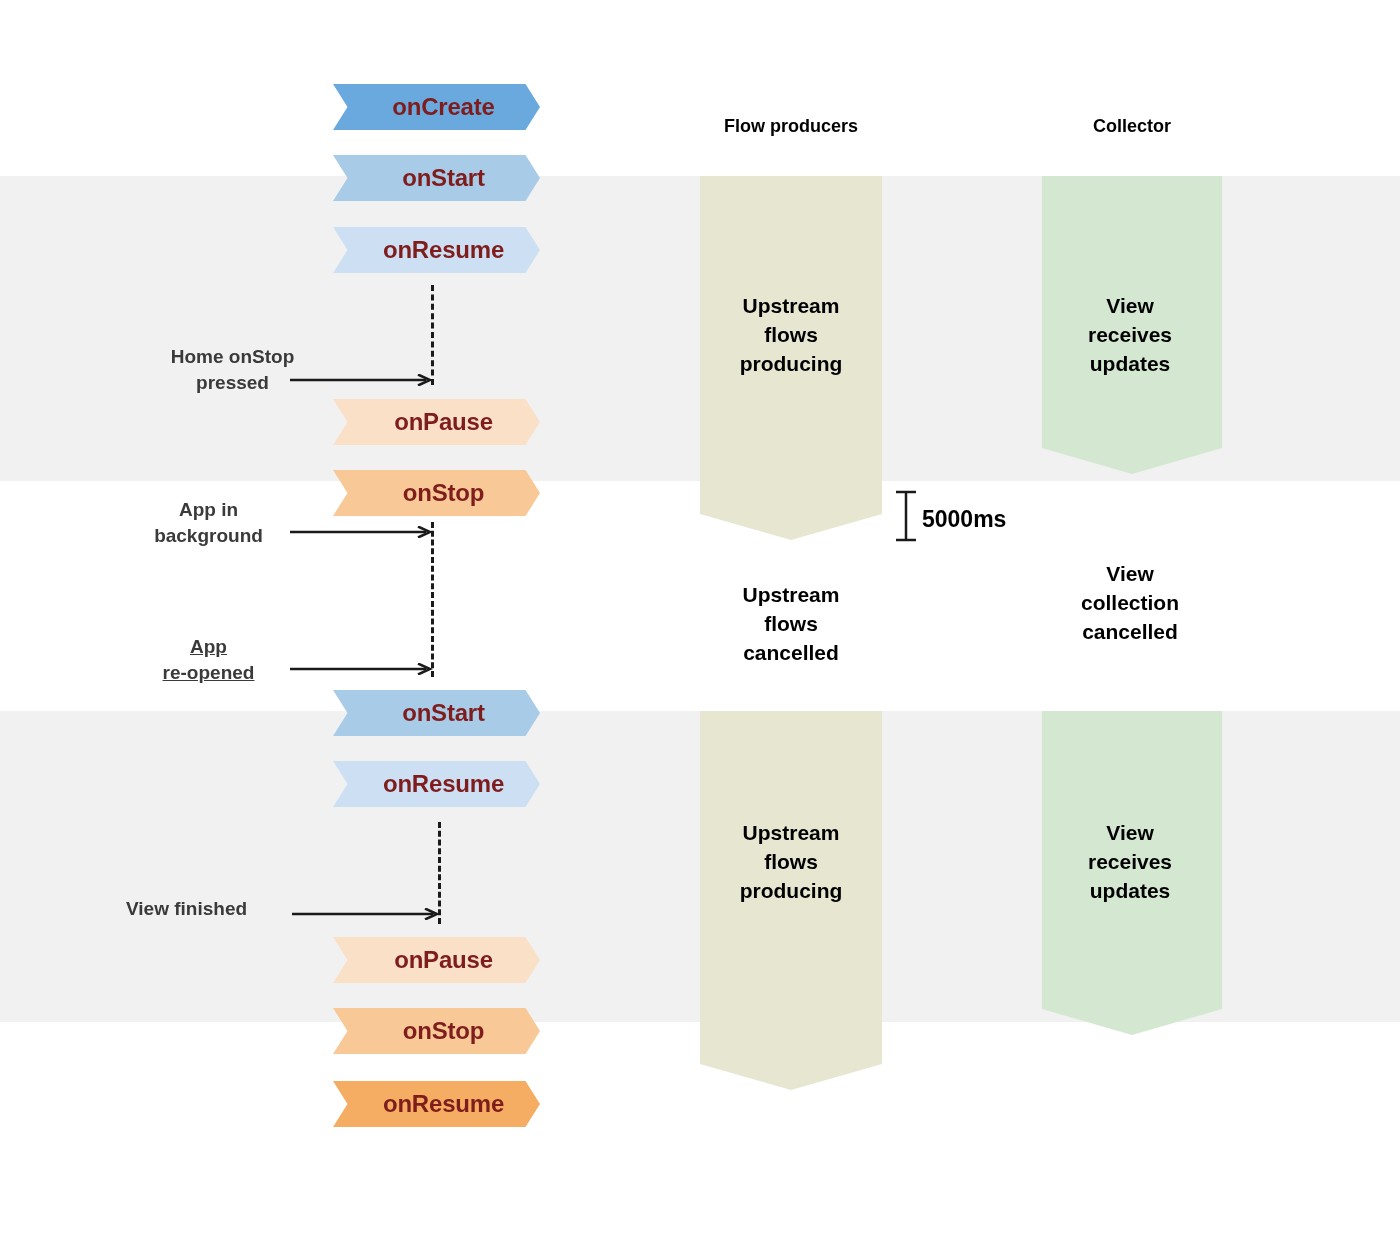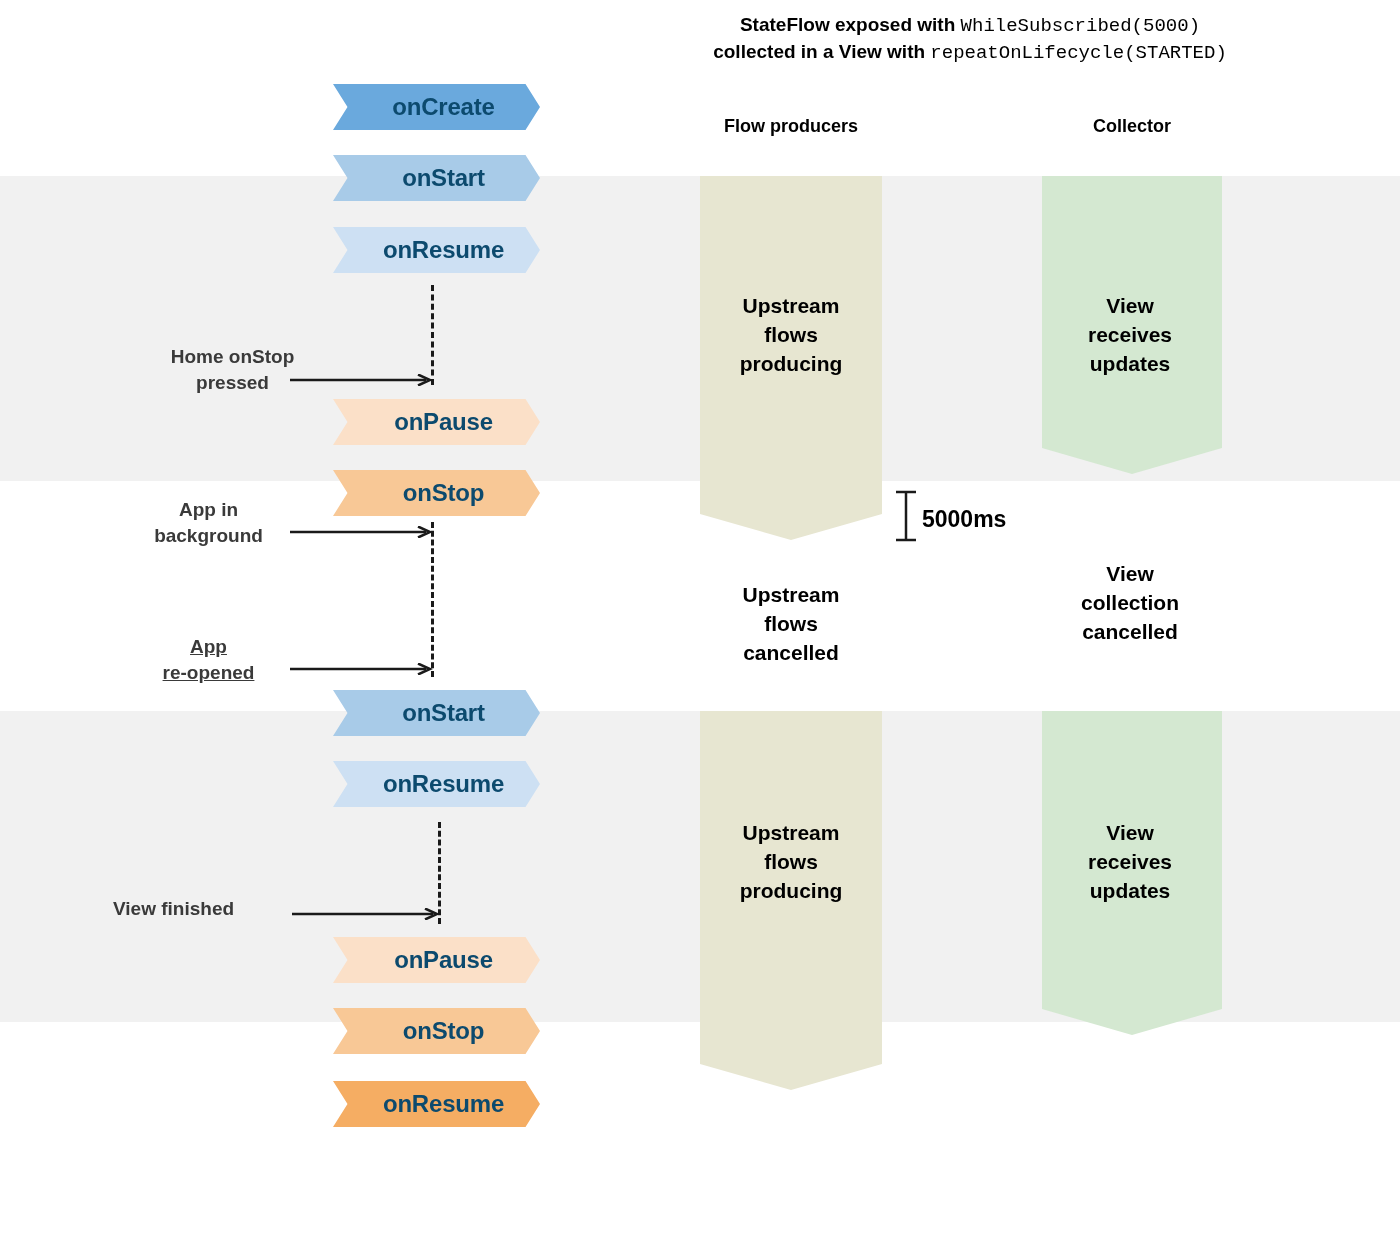--- a/index.html
+++ b/index.html
@@ -72,21 +72,21 @@
     height: 46px;
     -webkit-clip-path: polygon(0 0, 93% 0, 100% 50%, 93% 100%, 0 100%, 7% 50%);
     clip-path: polygon(0 0, 93% 0, 100% 50%, 93% 100%, 0 100%, 7% 50%);
     display: flex;
     align-items: center;
     justify-content: center;
   }
   .chevron span {
     font-size: 24px;
     font-weight: bold;
-    color: #0c4a6e;
+    color: #7f1d1d;
     padding-left: 14px;
     letter-spacing: -0.2px;
   }
 
   
   .dashed {
     position: absolute;
     width: 0;
     border-left: 3px dashed #1a1a1a;
   }
@@ -148,24 +148,20 @@
 </style>
 </head>
 <body>
 
 <div id="stage">
 
   <div class="band" style="top:176px;height:305px;"></div>
   <div class="band" style="top:711px;height:311px;"></div>
 
 
-  <div class="heading title-stateflow">
-    <div><span>StateFlow exposed with </span><span class="code">WhileSubscribed(5000)</span></div>
-    <div><span>collected in a View with </span><span class="code">repeatOnLifecycle(STARTED)</span></div>
-  </div>
 
   <div class="heading subhead subhead-flow">Flow producers</div>
   <div class="heading subhead subhead-collector">Collector</div>
 
   <div class="chevron" style="top:84px;background:#6aa9dd;">
     <span>onCreate</span>
   </div>
   <div class="chevron" style="top:155px;background:#a8cbe8;">
     <span>onStart</span>
   </div>
@@ -218,21 +214,21 @@
 
   <div class="evt-label" style="left:86px;top:634px;width:245px;text-decoration:underline;">App
 re-opened</div>
   <div class="arrow" style="left:290px;top:663px;width:145px;">
     <svg width="145" height="12" viewBox="0 0 145 12">
       <line x1="0" y1="6" x2="136" y2="6" stroke="#1a1a1a" stroke-width="2.5"></line>
       <polyline points="128,0.5 140,6 128,11.5" fill="none" stroke="#1a1a1a" stroke-width="2.5"></polyline>
     </svg>
   </div>
 
-  <div class="evt-label" style="left:113px;top:896px;width:180px;text-align:left;">View finished</div>
+  <div class="evt-label" style="left:126px;top:896px;width:180px;text-align:left;">View finished</div>
   <div class="arrow" style="left:292px;top:908px;width:150px;">
     <svg width="150" height="12" viewBox="0 0 150 12">
       <line x1="0" y1="6" x2="141" y2="6" stroke="#1a1a1a" stroke-width="2.5"></line>
       <polyline points="133,0.5 145,6 133,11.5" fill="none" stroke="#1a1a1a" stroke-width="2.5"></polyline>
     </svg>
   </div>
 
   <div class="ribbon" style="left:700px;top:176px;width:182px;height:364px;background:#e7e6d1;"></div>
   <div class="ribbon-label" style="left:700px;top:291px;width:182px;">Upstream
 flows

